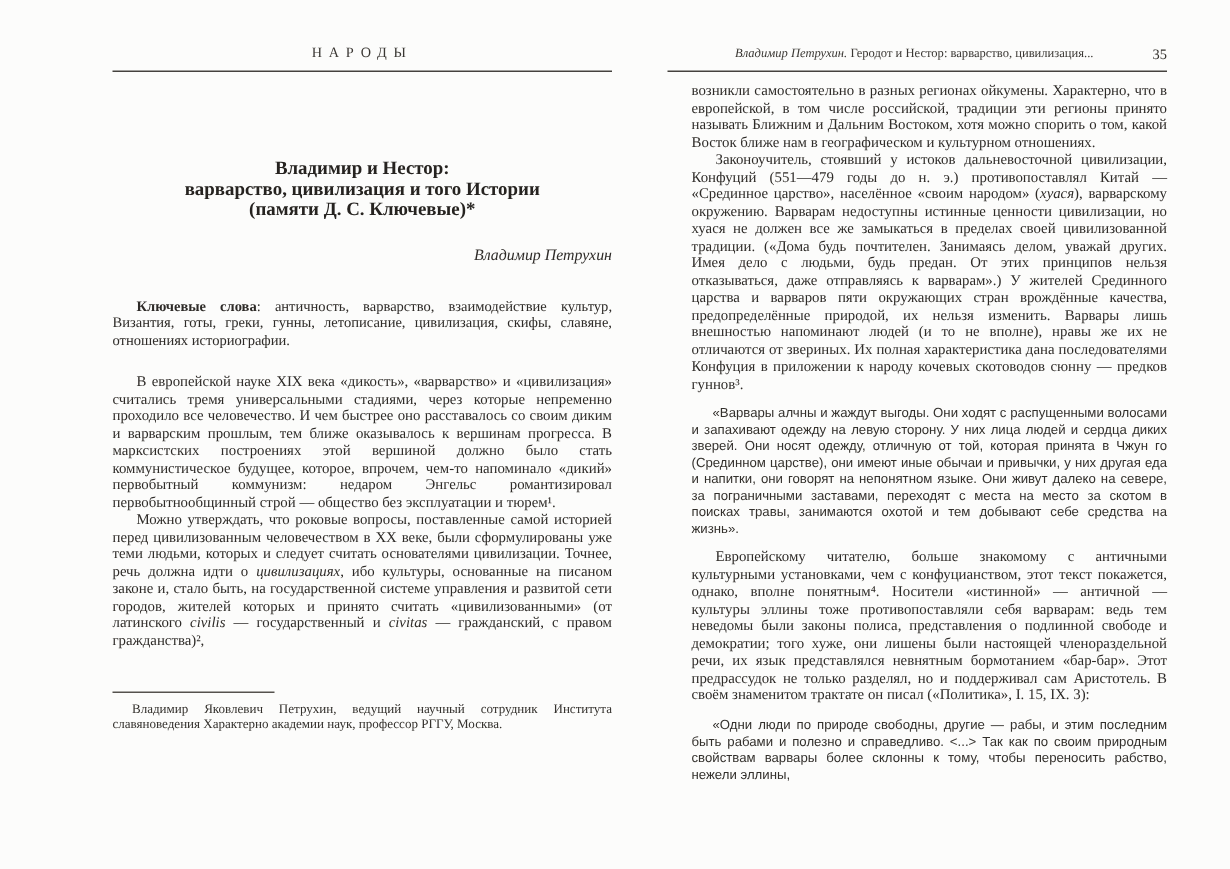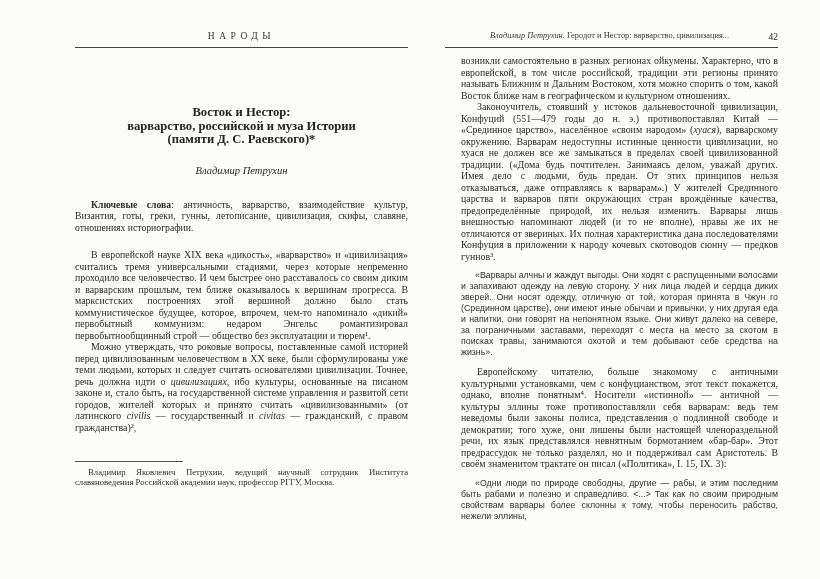--- a/index.html
+++ b/index.html
@@ -27,21 +27,21 @@
     border-top:1.3px solid #45423e;
   }
 
   .title-block{
     position:absolute;top:106px;left:0;right:0;
     text-align:center;font-weight:bold;
     font-size:12.6px;line-height:13.6px;color:#262320;
   }
   .author-line{
     position:absolute;top:165px;left:0;right:0;
-    text-align:center;font-style:italic;font-size:10.6px;color:#2e2b28;
+    text-align:right;font-style:italic;font-size:10.6px;color:#2e2b28;
   }
 
   .keywords{
     position:absolute;top:199px;left:0;right:0;
     font-size:9.7px;line-height:11.4px;text-align:justify;
     text-indent:16px;
   }
   .keywords b{font-weight:bold;}
 
   .body-left{
@@ -88,46 +88,46 @@
 
 <div class="spread">
 
   <div class="page page-left">
     <div class="running-head">
       <span class="rh-center rh-caps">НАРОДЫ</span>
     </div>
     <div class="head-rule"></div>
 
     <div class="title-block">
-      <div>Восток и Нестор:</div>
-      <div>варварство, российской и муза Истории</div>
-      <div>(памяти Д. С. Раевского)*</div>
+      <div>Владимир и Нестор:</div>
+      <div>варварство, цивилизация и того Истории</div>
+      <div>(памяти Д. С. Ключевые)*</div>
     </div>
 
     <div class="author-line">Владимир Петрухин</div>
 
     <div class="keywords">
       <b>Ключевые слова</b><span>: античность, варварство, взаимодействие культур, Византия, готы, греки, гунны, летописание, цивилизация, скифы, славяне, отношениях историографии.</span>
     </div>
 
     <div class="body-left">
       <p class="para">В европейской науке XIX века «дикость», «варварство» и «цивилизация» считались тремя универсальными стадиями, через которые непременно проходило все человечество. И чем быстрее оно расставалось со своим диким и варварским прошлым, тем ближе оказывалось к вершинам прогресса. В марксистских построениях этой вершиной должно было стать коммунистическое будущее, которое, впрочем, чем-то напоминало «дикий» первобытный коммунизм: недаром Энгельс романтизировал первобытнообщинный строй — общество без эксплуатации и тюрем¹.</p>
       <p class="para">Можно утверждать, что роковые вопросы, поставленные самой историей перед цивилизованным человечеством в XX веке, были сформулированы уже теми людьми, которых и следует считать основателями цивилизации. Точнее, речь должна идти о <i>цивилизациях</i>, ибо культуры, основанные на писаном законе и, стало быть, на государственной системе управления и развитой сети городов, жителей которых и принято считать «цивилизованными» (от латинского <i>civilis</i> — государственный и <i>civitas</i> — гражданский, с правом гражданства)²,</p>
     </div>
 
     <div class="fn-rule"></div>
     <div class="footnote">
-      <p>Владимир Яковлевич Петрухин, ведущий научный сотрудник Института славяноведения Российской академии наук, профессор РГГУ, Москва.</p>
+      <p>Владимир Яковлевич Петрухин, ведущий научный сотрудник Института славяноведения Характерно академии наук, профессор РГГУ, Москва.</p>
     </div>
   </div>
 
   <div class="page page-right">
     <div class="running-head rh-right">
       <span class="rh-text"><span class="rh-author">Владимир Петрухин.</span><span> Геродот и Нестор: варварство, цивилизация...</span></span>
-      <span class="rh-num">42</span>
+      <span class="rh-num">35</span>
     </div>
     <div class="head-rule"></div>
 
     <div class="body-right">
       <p class="para no-indent">возникли самостоятельно в разных регионах ойкумены. Характерно, что в европейской, в том числе российской, традиции эти регионы принято называть Ближним и Дальним Востоком, хотя можно спорить о том, какой Восток ближе нам в географическом и культурном отношениях.</p>
       <p class="para">Законоучитель, стоявший у истоков дальневосточной цивилизации, Конфуций (551—479 годы до н. э.) противопоставлял Китай — «Срединное царство», населённое «своим народом» (<i>хуася</i>), варварскому окружению. Варварам недоступны истинные ценности цивилизации, но хуася не должен все же замыкаться в пределах своей цивилизованной традиции. («Дома будь почтителен. Занимаясь делом, уважай других. Имея дело с людьми, будь предан. От этих принципов нельзя отказываться, даже отправляясь к варварам».) У жителей Срединного царства и варваров пяти окружающих стран врождённые качества, предопределённые природой, их нельзя изменить. Варвары лишь внешностью напоминают людей (и то не вполне), нравы же их не отличаются от звериных. Их полная характеристика дана последователями Конфуция в приложении к народу кочевых скотоводов сюнну — предков гуннов³.</p>
       <blockquote class="extract">«Варвары алчны и жаждут выгоды. Они ходят с распущенными волосами и запахивают одежду на левую сторону. У них лица людей и сердца диких зверей. Они носят одежду, отличную от той, которая принята в Чжун го (Срединном царстве), они имеют иные обычаи и привычки, у них другая еда и напитки, они говорят на непонятном языке. Они живут далеко на севере, за пограничными заставами, переходят с места на место за скотом в поисках травы, занимаются охотой и тем добывают себе средства на жизнь».</blockquote>
       <p class="para">Европейскому читателю, больше знакомому с античными культурными установками, чем с конфуцианством, этот текст покажется, однако, вполне понятным⁴. Носители «истинной» — античной — культуры эллины тоже противопоставляли себя варварам: ведь тем неведомы были законы полиса, представления о подлинной свободе и демократии; того хуже, они лишены были настоящей членораздельной речи, их язык представлялся невнятным бормотанием «бар-бар». Этот предрассудок не только разделял, но и поддерживал сам Аристотель. В своём знаменитом трактате он писал («Политика», I. 15, IX. 3):</p>
       <blockquote class="extract">«Одни люди по природе свободны, другие — рабы, и этим последним быть рабами и полезно и справедливо. &lt;...&gt; Так как по своим природным свойствам варвары более склонны к тому, чтобы переносить рабство, нежели эллины,</blockquote>
     </div>

